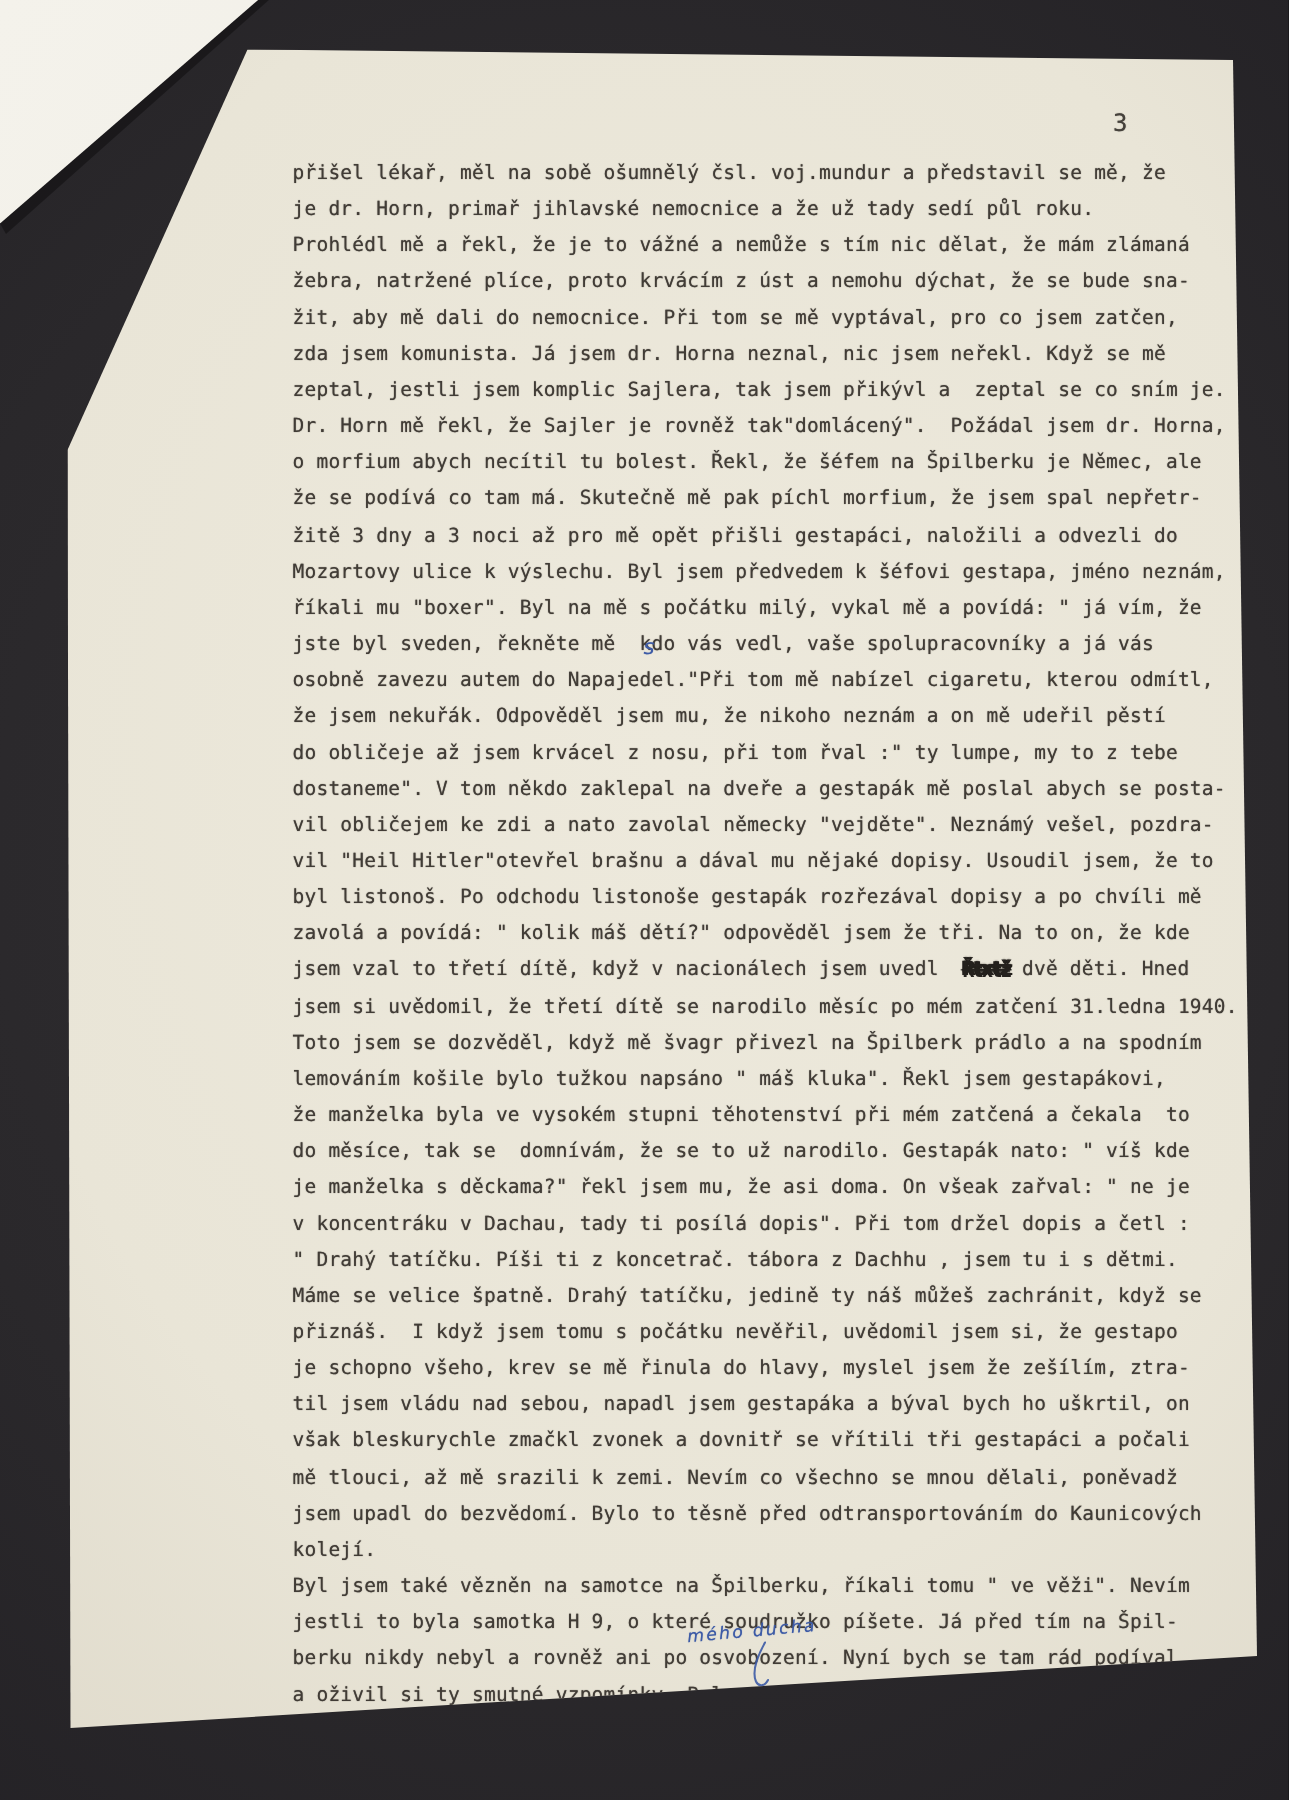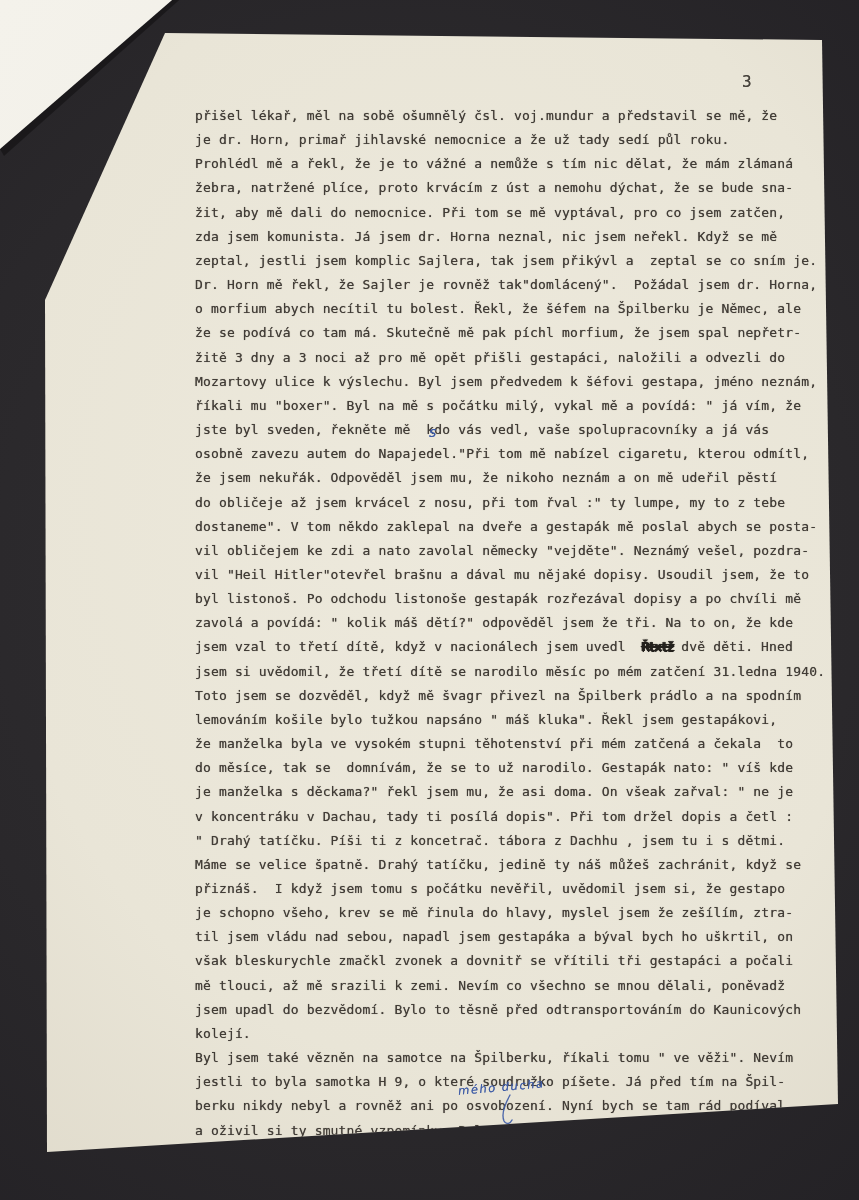--- a/index.html
+++ b/index.html
@@ -39,21 +39,21 @@
   .text-block{
     position:absolute;left:155px;top:104px;
     font-size:13px;line-height:24.17px;
     color:#413c36;
     white-space:pre;letter-spacing:.15px;
     text-shadow:0 0 .7px rgba(55,50,44,.75);
     margin-left:40px;
   }
   .text-block > div{height:24.17px;}
   .struck{
-    font-weight:normal;color:#24211d;
+    font-weight:bold;color:#24211d;
     text-decoration:line-through;
     letter-spacing:-1.5px;
     text-shadow:0 0 1.4px #24211d, 1px 0 0 #24211d, -1px 0 0 #24211d, 0 1px 0 #24211d;
   }
   
   .blue-s{
     position:absolute;left:429px;top:424px;
     color:#3d5ba6;font-size:14px;font-style:italic;
     font-family:"DejaVu Sans",sans-serif;
     text-shadow:0 0 .5px rgba(61,91,166,.8);

